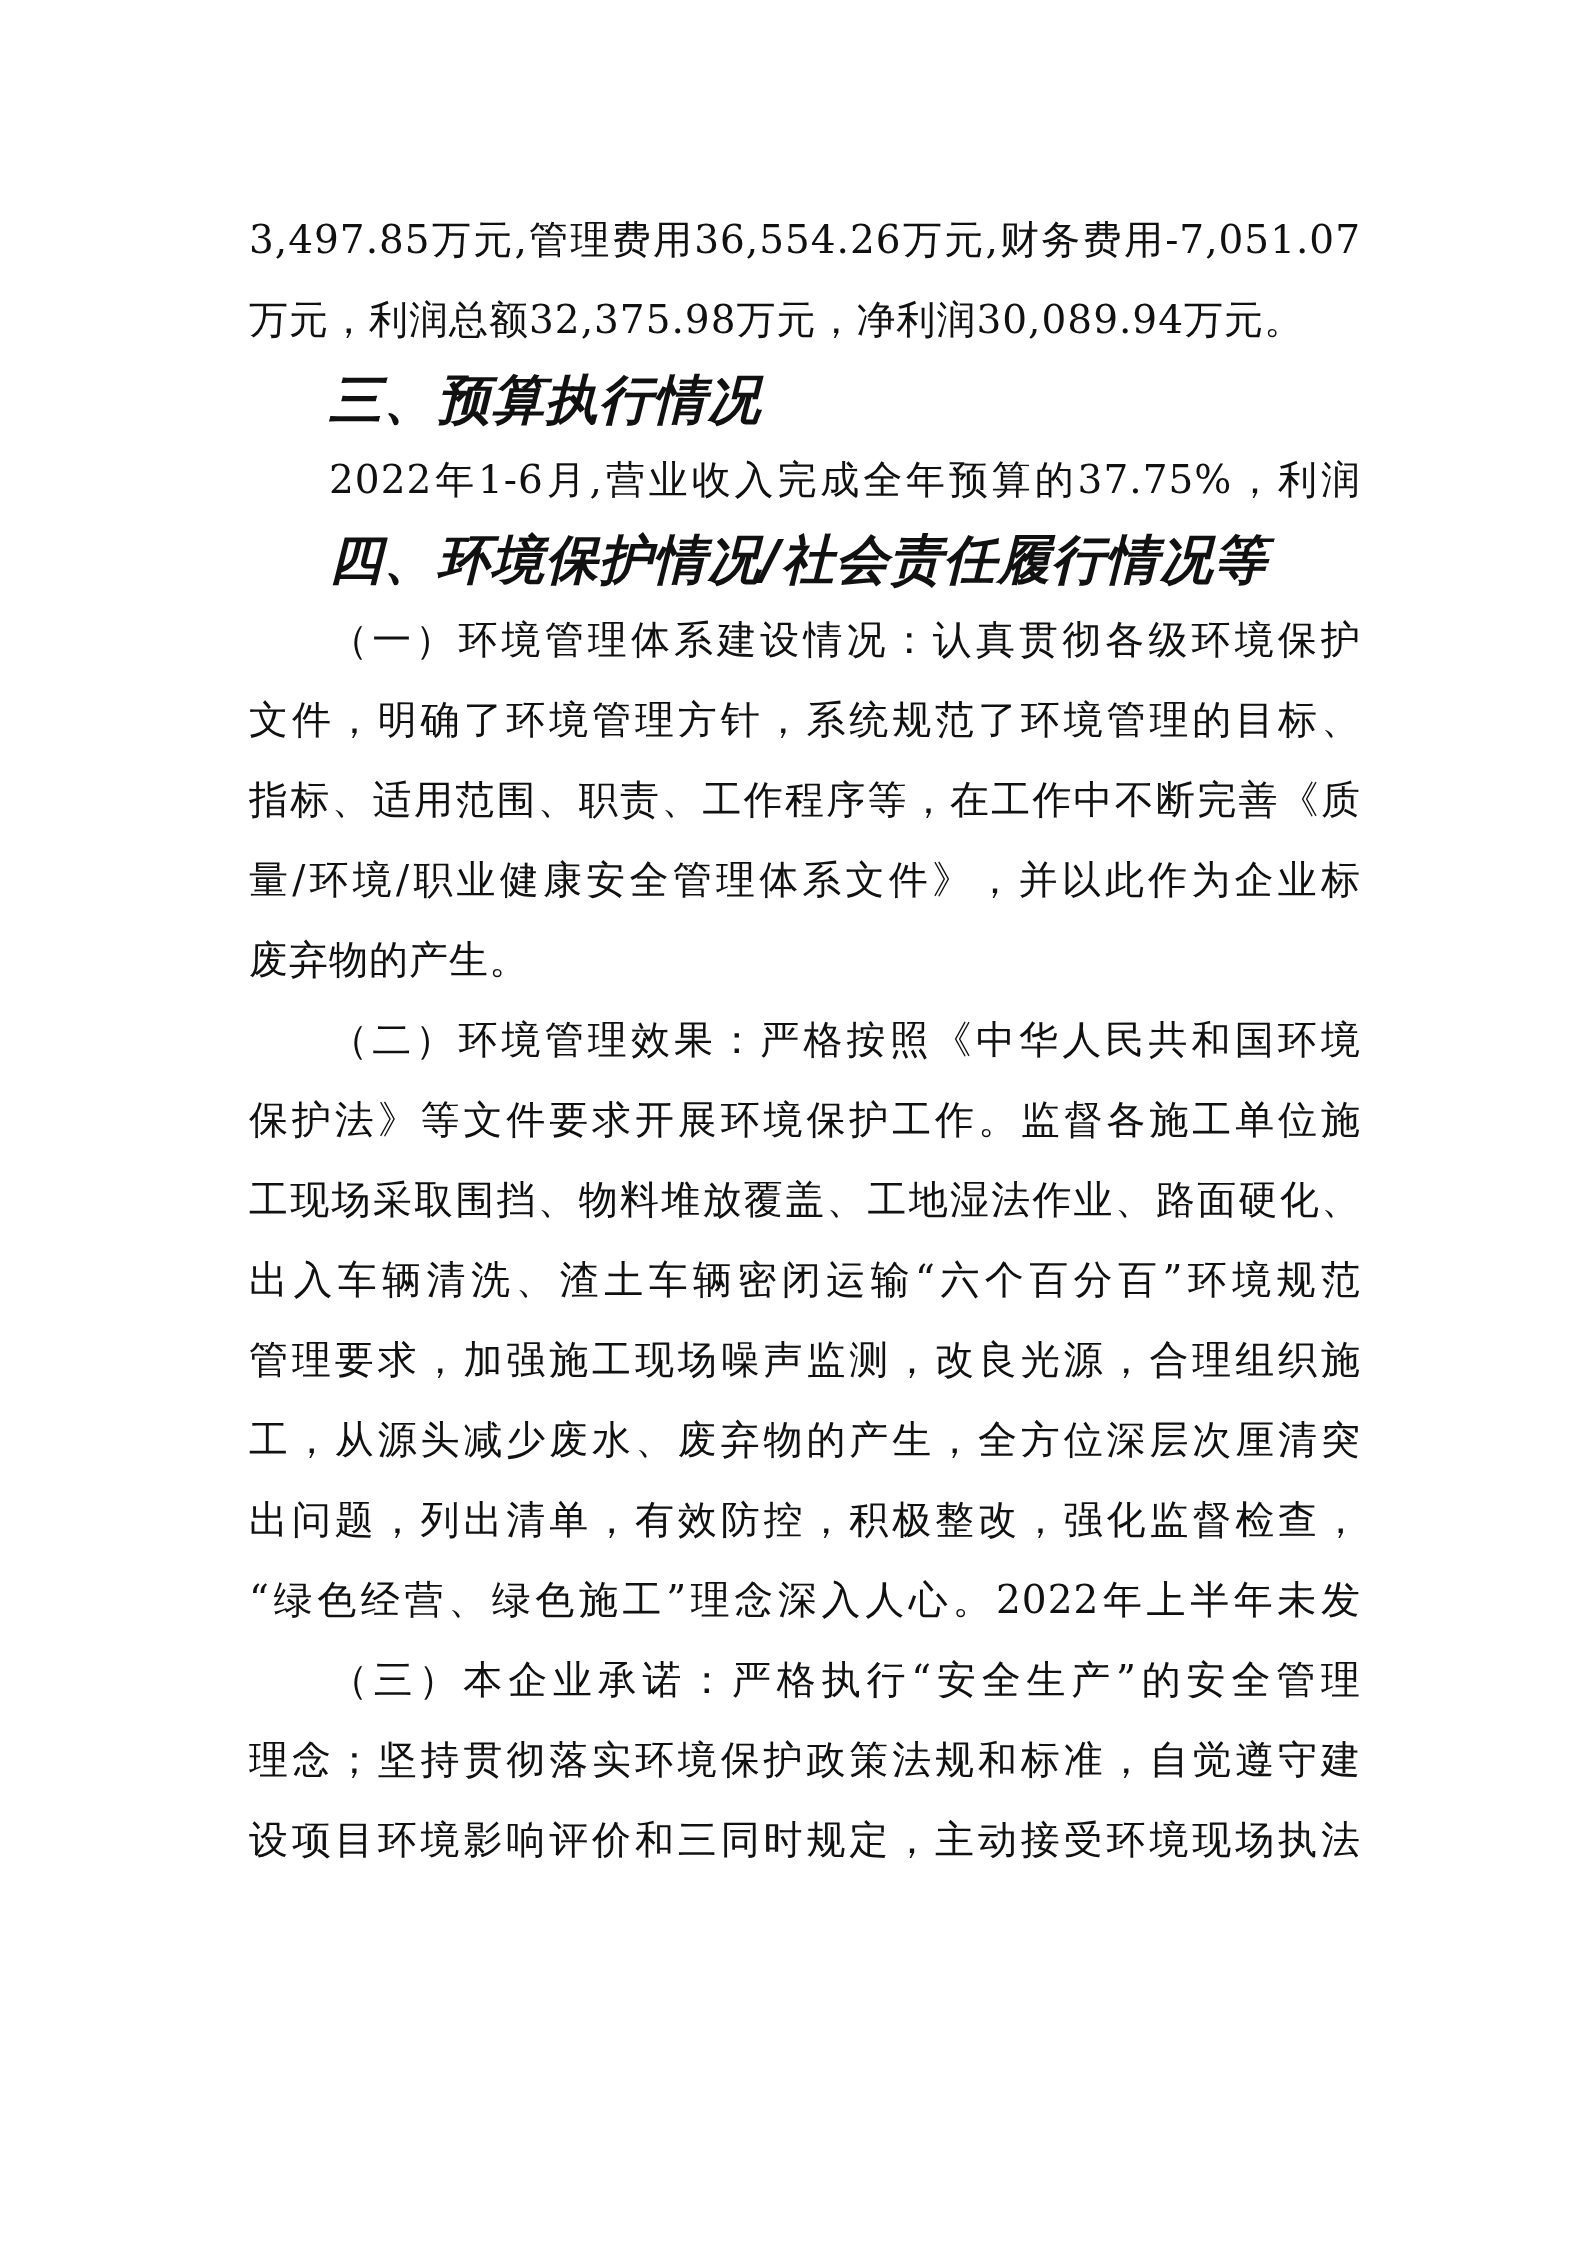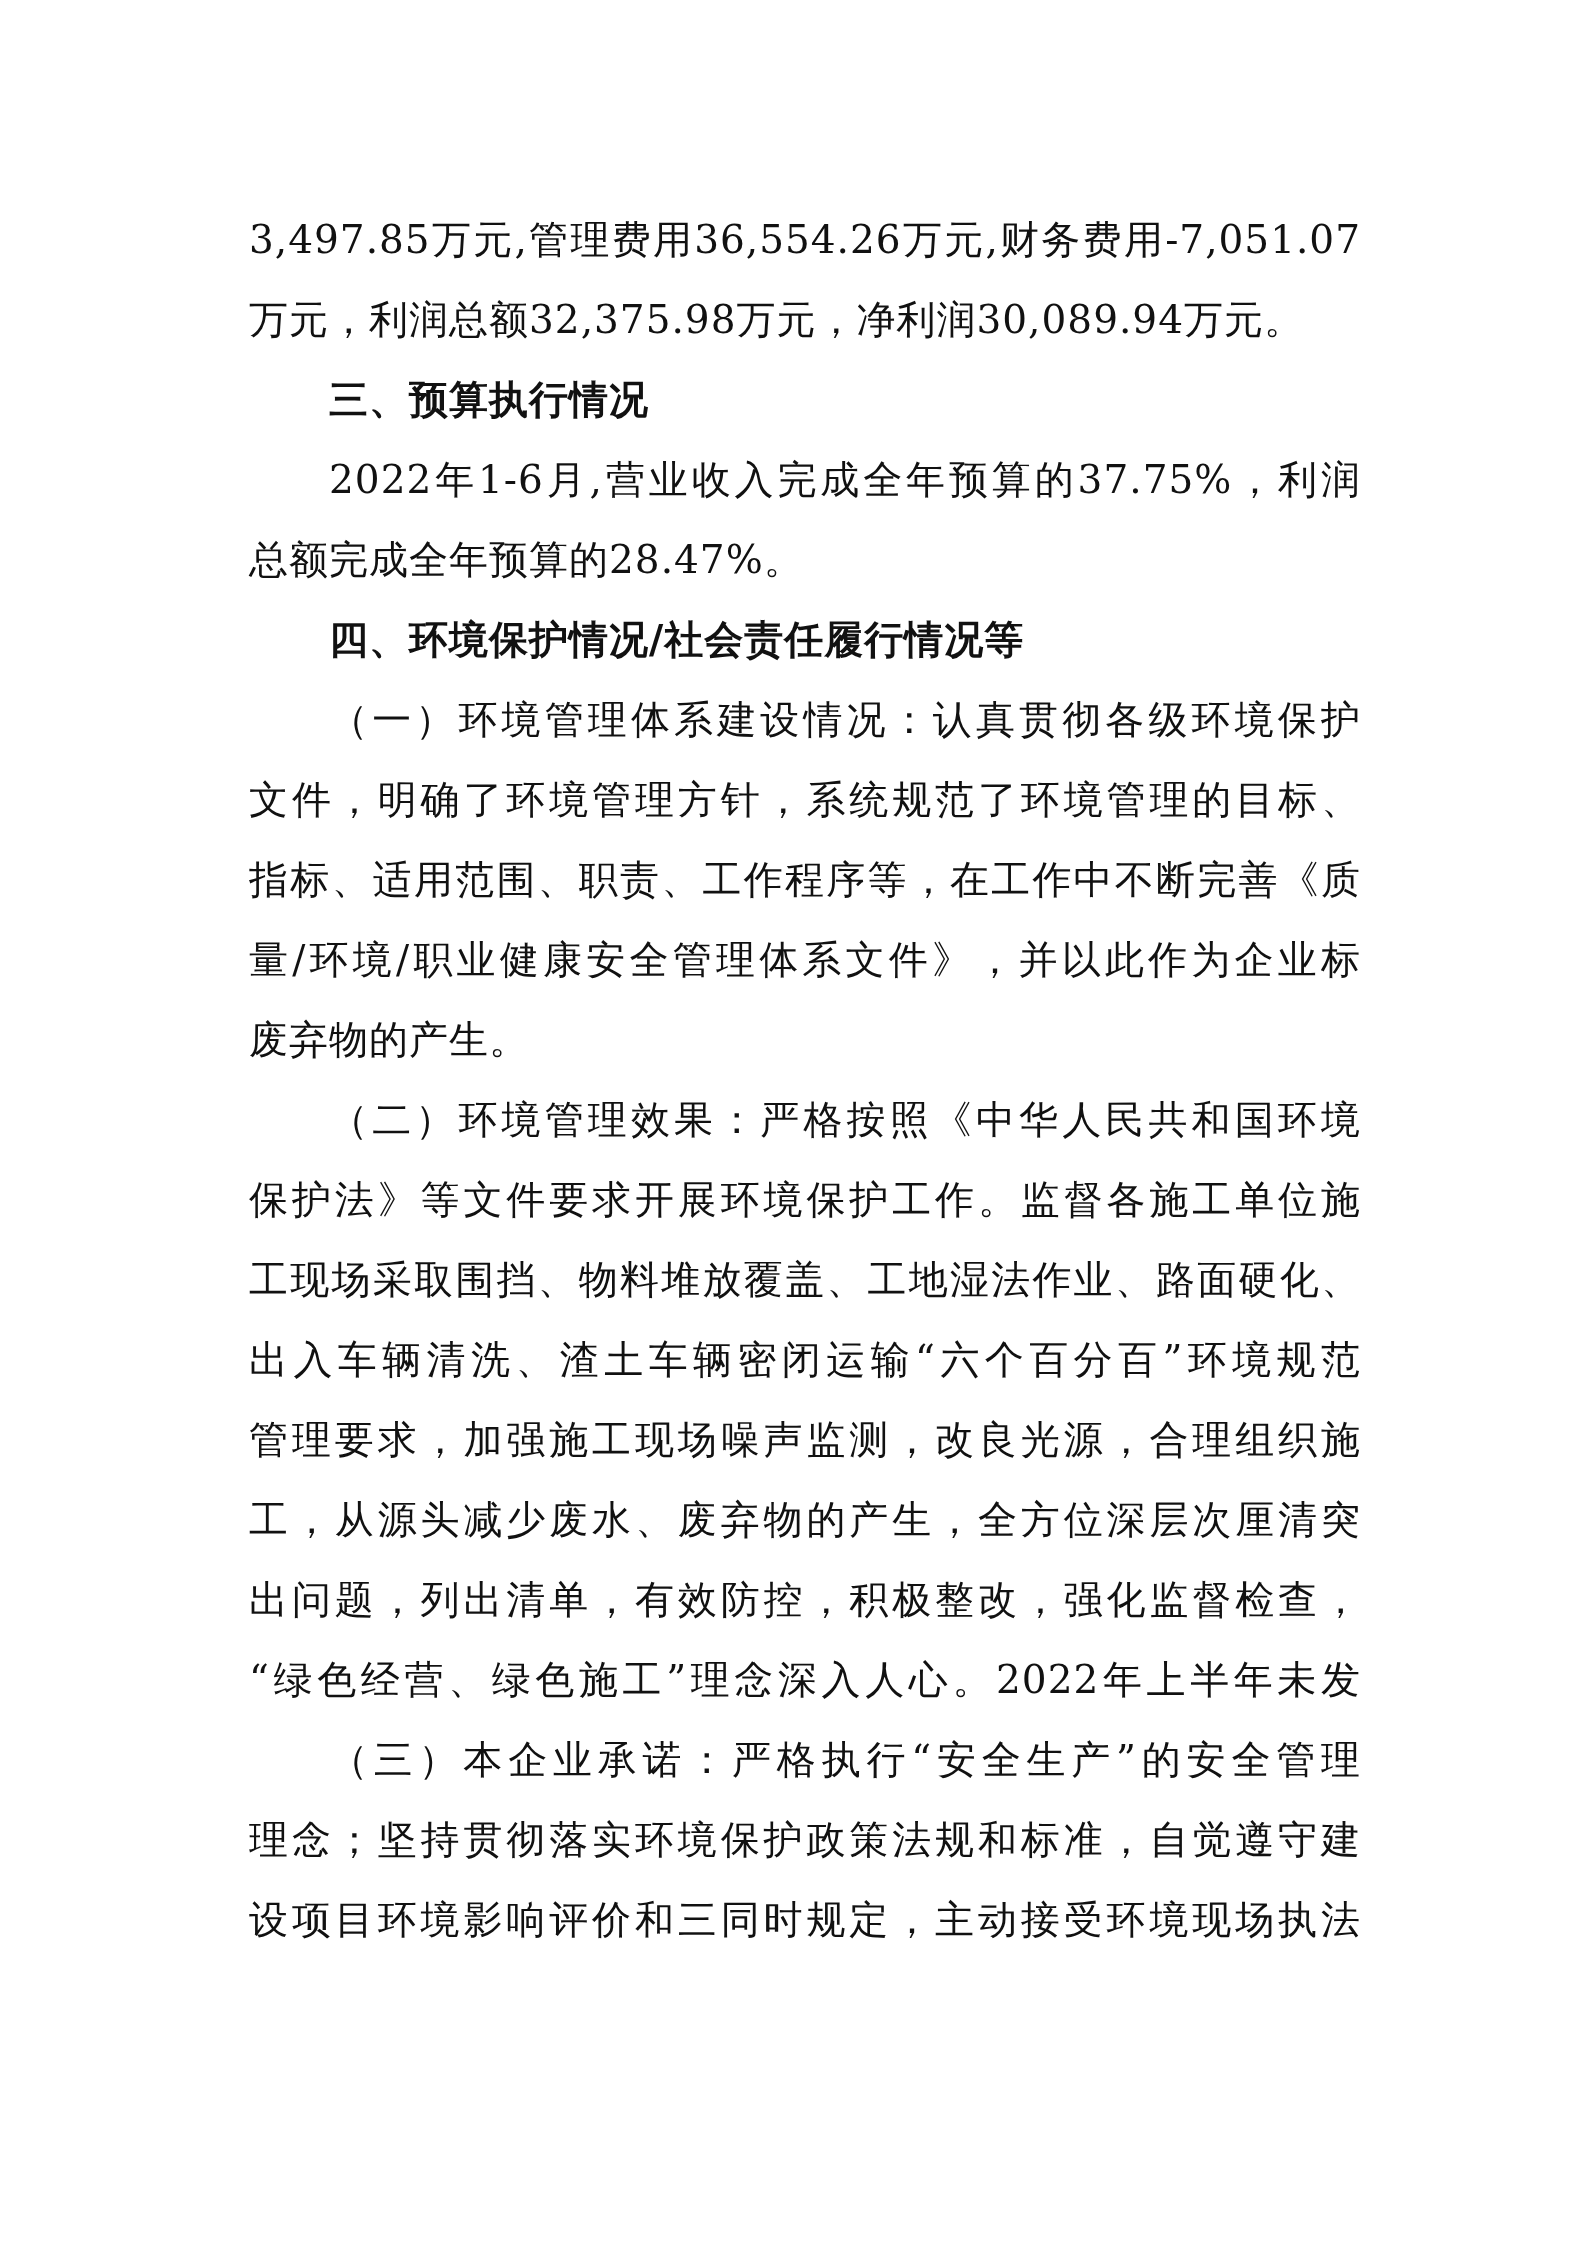--- a/index.html
+++ b/index.html
@@ -18,42 +18,42 @@
     margin: 0;
     text-align: justify;
     text-justify: inter-character;
     letter-spacing: 1px;
   }
   .heading {
     margin: 0;
     padding-left: 80px;
     font-family: "DejaVu Sans", "Liberation Sans", sans-serif;
     font-weight: bold;
-    font-size: 39px;
+    font-size: 53px;
     line-height: 80px;
     letter-spacing: 1px;
+    font-style: italic;
   }
   .line { display: block; text-align-last: justify; white-space: nowrap; }
   .line.last { text-align-last: left; }
 </style>
 </head>
 <body>
 
 <div class="page">
 
   <p class="para">
     <span class="line">3,497.85万元,管理费用36,554.26万元,财务费用-7,051.07</span>
     <span class="line last">万元，利润总额32,375.98万元，净利润30,089.94万元。</span>
   </p>
 
   <h2 class="heading">三、预算执行情况</h2>
 
   <p class="para">
     <span class="line" style="padding-left:80px">2022年1-6月,营业收入完成全年预算的37.75%，利润</span>
-    <span class="line last">总额完成全年预算的28.47%。</span>
   </p>
 
   <h2 class="heading">四、环境保护情况/社会责任履行情况等</h2>
 
   <p class="para">
     <span class="line" style="padding-left:80px">（一）环境管理体系建设情况：认真贯彻各级环境保护</span>
     <span class="line">文件，明确了环境管理方针，系统规范了环境管理的目标、</span>
     <span class="line">指标、适用范围、职责、工作程序等，在工作中不断完善《质</span>
     <span class="line">量/环境/职业健康安全管理体系文件》，并以此作为企业标</span>
     <span class="line last">废弃物的产生。</span>

